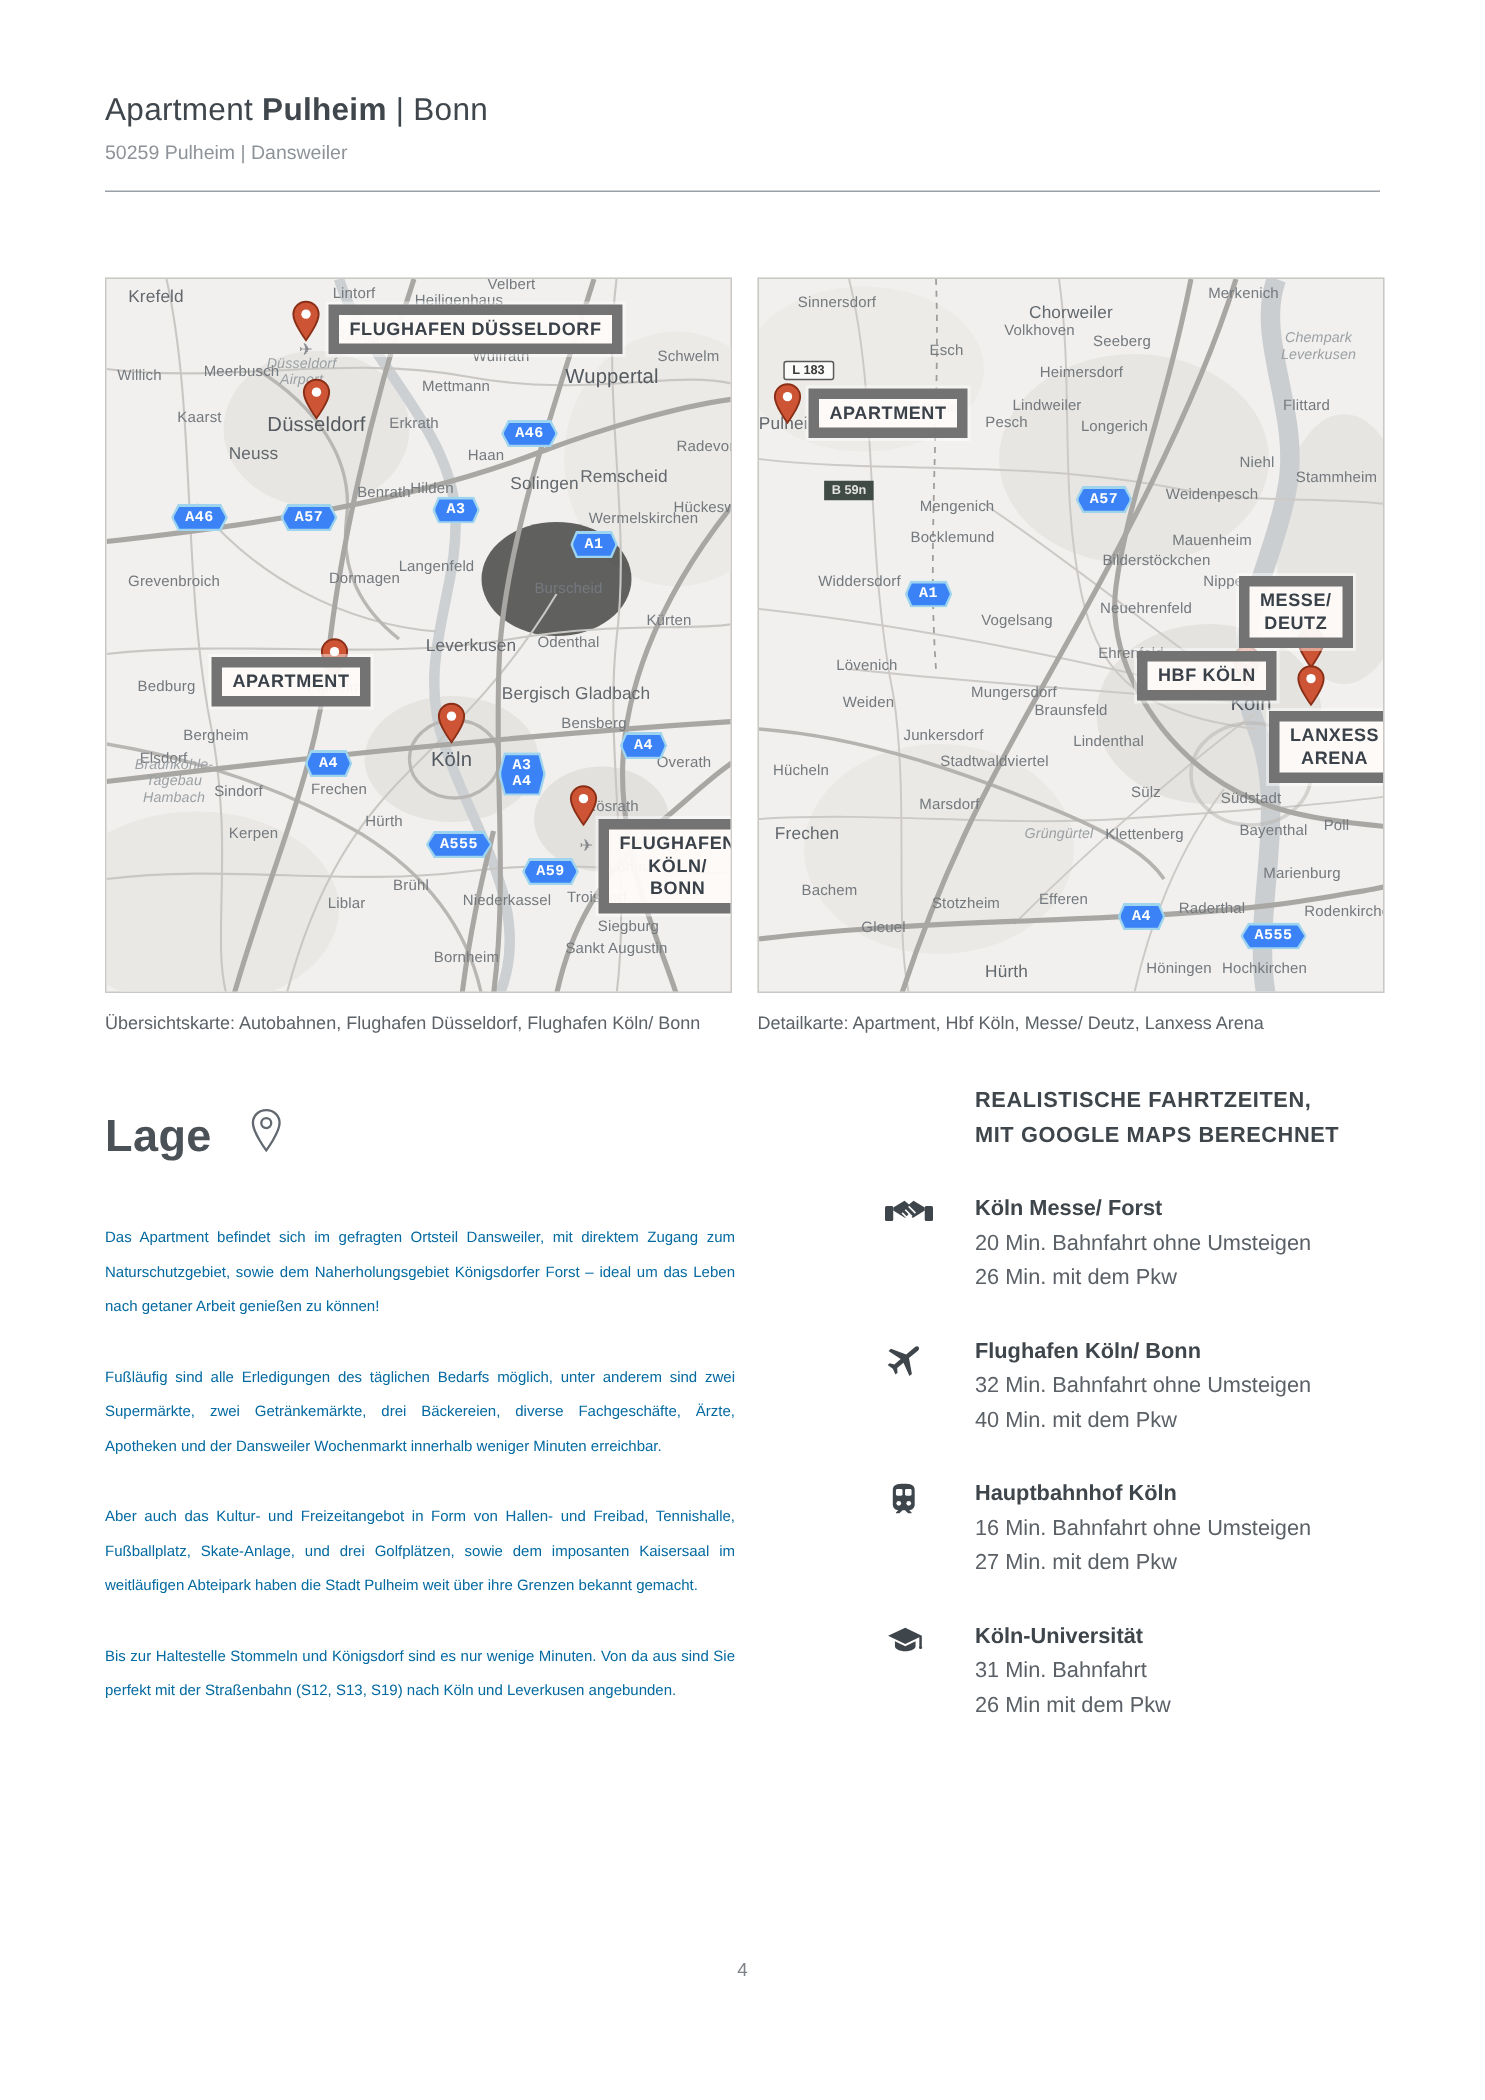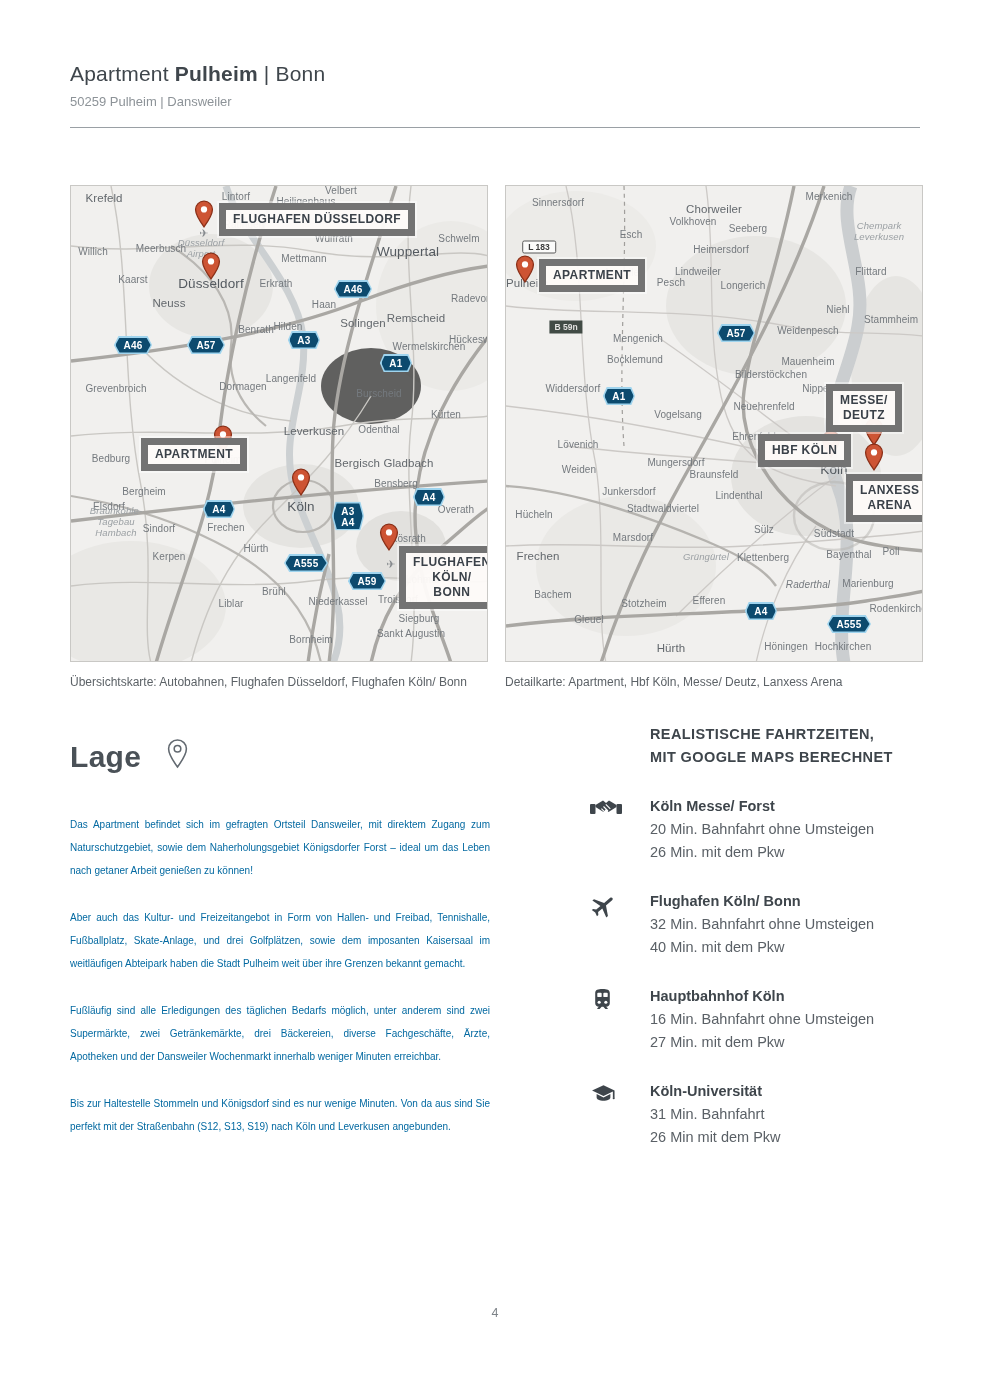--- a/index.html
+++ b/index.html
@@ -23,23 +23,23 @@
 
   .lbl{position:absolute;transform:translate(-50%,-50%);font-size:10px;color:#74797e;
        white-space:nowrap;letter-spacing:0.1px;}
   .lbl.md{font-size:11.5px;color:#63686d;}
   .lbl.lg{font-size:13.5px;color:#545a60;}
   .lbl.area{font-style:italic;color:#9ba0a4;font-size:9.5px;white-space:pre-line;text-align:center;line-height:11px;}
   .lbl.sym{font-size:11px;color:#85898d;}
 
   .abadge{position:absolute;transform:translate(-50%,-50%);background:#9fd4ee;padding:1.5px;
           clip-path:polygon(12% 0,88% 0,100% 50%,88% 100%,12% 100%,0 50%);}
-  .abadge span{display:block;background:#0c4a6e;color:#fff;font-weight:700;font-size:10px;
+  .abadge span{display:block;background:#3b82f6;color:#fff;font-weight:700;font-size:10px;
           line-height:11px;padding:2px 8px;white-space:pre-line;letter-spacing:0.3px;
-          clip-path:polygon(12% 0,88% 0,100% 50%,88% 100%,12% 100%,0 50%);}
+          clip-path:polygon(12% 0,88% 0,100% 50%,88% 100%,12% 100%,0 50%);font-family:Liberation Mono, monospace;}
 
   .sbadge{position:absolute;transform:translate(-50%,-50%);font-size:8.5px;line-height:11px;}
   .sbadge.light{background:#fbfbfa;border:1px solid #595959;color:#3a3a3a;padding:0 5px;border-radius:2px;font-weight:600;}
   .sbadge.dark{background:#414b45;color:#e2e2e0;padding:1px 5px;font-weight:600;}
 
   .pin{position:absolute;width:22px;height:28px;margin-left:-11px;margin-top:-11px;}
 
   .mapbox{position:absolute;background:rgba(253,250,248,0.96);border:7px solid #737373;
           color:#3a4149;font-weight:700;font-size:12px;line-height:15px;padding:2px 7px;
           letter-spacing:0.4px;text-align:center;box-shadow:0 0 0 2px rgba(255,255,255,0.45);}
@@ -308,21 +308,21 @@
             <span class="lbl " style="left: 170px; top: 276px;">Mungersdorf</span>
             <span class="lbl " style="left: 208px; top: 288px;">Braunsfeld</span>
             <span class="lbl " style="left: 233px; top: 309px;">Lindenthal</span>
             <span class="lbl " style="left: 258px; top: 343px;">Sülz</span>
             <span class="lbl " style="left: 257px; top: 371px;">Klettenberg</span>
             <span class="lbl " style="left: 248px; top: 250px;">Ehrenfeld</span>
             <span class="lbl lg" style="left: 328px; top: 283px;">Köln</span>
             <span class="lbl " style="left: 328px; top: 347px;">Südstadt</span>
             <span class="lbl " style="left: 343px; top: 368px;">Bayenthal</span>
             <span class="lbl " style="left: 385px; top: 365px;">Poll</span>
-            <span class="lbl " style="left: 302px; top: 398px; font-style: italic;">Raderthal</span>
+            <span class="lbl " style="left: 302px; top: 420px;">Raderthal</span>
             <span class="lbl " style="left: 362px; top: 397px;">Marienburg</span>
             <span class="lbl " style="left: 395px; top: 422px;">Rodenkirchen</span>
             <span class="lbl " style="left: 280px; top: 460px;">Höningen</span>
             <span class="lbl " style="left: 337px; top: 460px;">Hochkirchen</span>
             <span class="lbl area" style="left: 373px; top: 45px;">Chempark
 Leverkusen</span>
             <span class="lbl area" style="left: 200px; top: 370px;">Grüngürtel</span>
             <div class="abadge" style="left: 230px; top: 147px;">
               <span>A57</span>
             </div>
@@ -379,22 +379,22 @@
       <span>Lage</span>
       <span>
         <svg width="25" height="31" viewBox="0 0 24 30" fill="none" stroke="#626970" stroke-width="1.5">
           <path d="M12 2C7 2 3.4 5.8 3.4 10.4 3.4 16.4 12 28 12 28s8.6-11.6 8.6-17.6C20.6 5.8 17 2 12 2z"></path>
           <circle cx="12" cy="10.4" r="3.2"></circle>
         </svg>
       </span>
     </h2>
     <div class="paras" id="paragraphs">
         <p class="para">Das Apartment befindet sich im gefragten Ortsteil Dansweiler, mit direktem Zugang zum Naturschutzgebiet, sowie dem Naherholungsgebiet Königsdorfer Forst – ideal um das Leben nach getaner Arbeit genießen zu können!</p>
+        <p class="para">Fußläufig sind alle Erledigungen des täglichen Bedarfs möglich, unter anderem sind zwei Supermärkte, zwei Getränkemärkte, drei Bäckereien, diverse Fachgeschäfte, Ärzte, Apotheken und der Dansweiler Wochenmarkt innerhalb weniger Minuten erreichbar.</p>
         <p class="para">Aber auch das Kultur- und Freizeitangebot in Form von Hallen- und Freibad, Tennishalle, Fußballplatz, Skate-Anlage, und drei Golfplätzen, sowie dem imposanten Kaisersaal im weitläufigen Abteipark haben die Stadt Pulheim weit über ihre Grenzen bekannt gemacht.</p>
-        <p class="para">Fußläufig sind alle Erledigungen des täglichen Bedarfs möglich, unter anderem sind zwei Supermärkte, zwei Getränkemärkte, drei Bäckereien, diverse Fachgeschäfte, Ärzte, Apotheken und der Dansweiler Wochenmarkt innerhalb weniger Minuten erreichbar.</p>
         <p class="para">Bis zur Haltestelle Stommeln und Königsdorf sind es nur wenige Minuten. Von da aus sind Sie perfekt mit der Straßenbahn (S12, S13, S19) nach Köln und Leverkusen angebunden.</p>
       </div>
   </div>
 
   <aside class="sidebar">
     <h3>
       <span>REALISTISCHE FAHRTZEITEN,</span><br>
       <span>MIT GOOGLE MAPS BERECHNET</span>
     </h3>
     <div id="transit-items">

